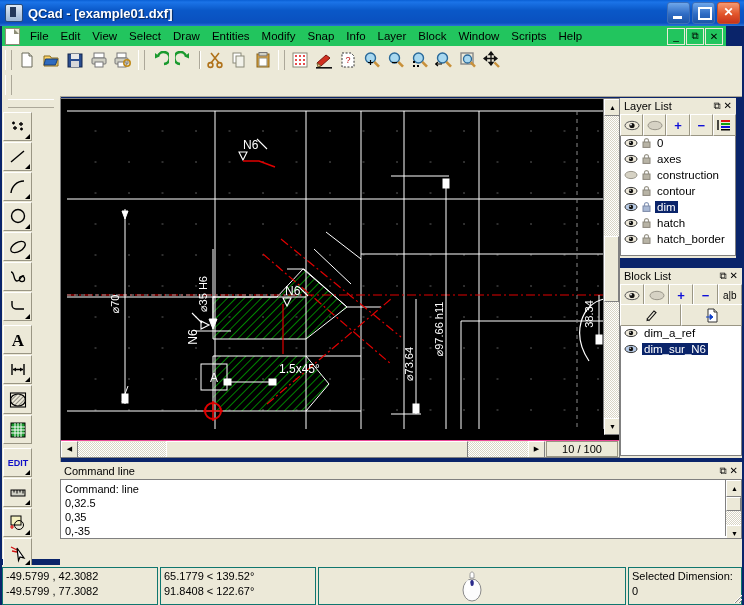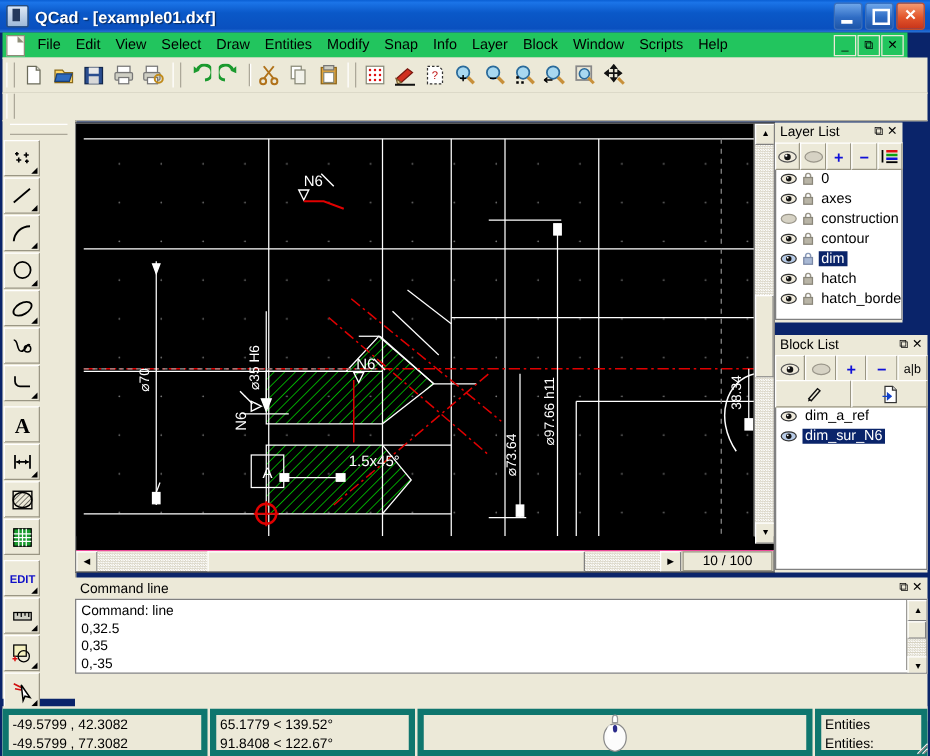--- a/index.html
+++ b/index.html
@@ -137,21 +137,21 @@
   .cmddock{position:absolute;left:60px;top:462px;width:682px;height:115px;background:#ece9d8;}
   .cmdarea{background:#fff;border:1px solid #808080;position:relative;overflow:hidden;}
   .cmdlines{padding:2px 4px;font-size:11px;line-height:14px;color:#000;}
   .cmdinputrow{display:flex;align-items:center;height:17px;margin-top:2px;}
   .cmdlbl{font-size:11px;padding:0 4px;}
   .cmdinput{flex:1;height:15px;background:#fff;border:1px solid #808080;}
 
   
   .statusbar{position:absolute;left:2px;top:565px;width:740px;height:38px;
     background:#ece9d8;display:flex;align-items:stretch;gap:2px;padding:2px 0 0 0;}
-  .spane{border:5px solid #0f766e;background:#ece9d8;font-size:11px;
+  .spane{border:1px solid #0f766e;background:#ece9d8;font-size:11px;
     padding:1px 3px;line-height:15px;}
   .grip-cnr{position:absolute;right:1px;bottom:1px;width:14px;height:14px;}
   svg{display:block;}
 </style>
 </head>
 <body>
 
 <div id="app">
 
   <div class="titlebar">
@@ -632,21 +632,21 @@
     <div class="hscroll">
       <div class="sbtn">◀</div>
       <div class="strack" style="width:88px;height:15px;"></div>
       <div class="sthumb" style="width:300px;height:15px;"></div>
       <div class="strack" style="width:60px;height:15px;"></div>
       <div class="sbtn">▶</div>
       <div class="zoomlabel">10 / 100</div>
     </div>
   </div>
 
-  <div class="dock" style="left:620px;top:98px;width:102px;height:160px;">
+  <div class="dock" style="left:620px;top:98px;width:116px;height:160px;">
     <div class="dock-title">
       <span>Layer List</span>
       <span class="tbtns">
         <span class="tb">⧉</span>
         <span class="tb">✕</span>
       </span>
     </div>
     <div class="lbar">
       <div class="lbtn">
         <svg width="16" height="11" viewBox="0 0 16 11">
@@ -896,21 +896,21 @@
     <div class="spane" style="width:300px;display:flex;align-items:center;justify-content:center;">
       <svg width="26" height="32" viewBox="0 0 26 32">
         <path d="M13 2c-1.2 0-2 1-2 2.6V8h4V4.6C15 3 14.2 2 13 2z" fill="#fff" stroke="#9a9a9a"></path>
         <ellipse cx="13" cy="20" rx="9" ry="11" fill="#fcfcfc" stroke="#8a8a8a"></ellipse>
         <path d="M13 9v6" stroke="#aaa"></path>
         <ellipse cx="13" cy="13" rx="1.8" ry="3" fill="#2a2a8a"></ellipse>
         <ellipse cx="9" cy="16" rx="2.6" ry="6" fill="#fff" opacity="0.9"></ellipse>
       </svg>
     </div>
     <div class="spane" style="flex:1;">
-      <div>Entities Entities:</div>
+      <div>Selected Dimension:</div>
       <div>0</div>
     </div>
   </div>
 
   <div class="grip-cnr">
     <svg width="14" height="14" viewBox="0 0 14 14">
         <g stroke="#fff" stroke-width="1">
           <path d="M13 5L5 13M13 9L9 13M13 13h0"></path>
         </g>
         <g stroke="#888" stroke-width="1">

